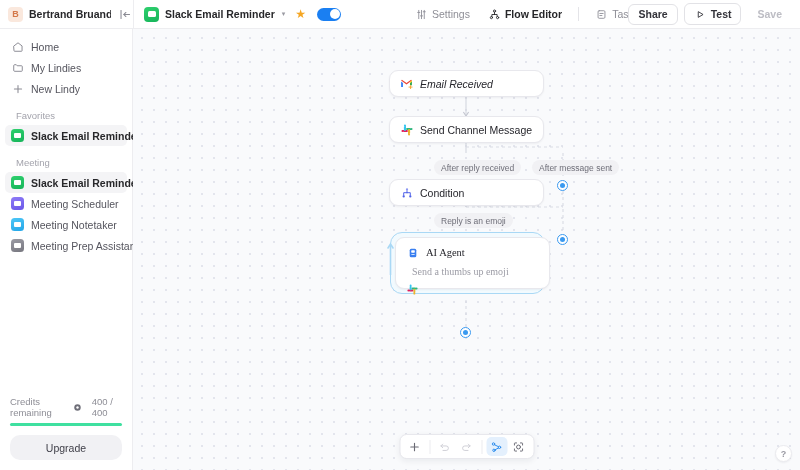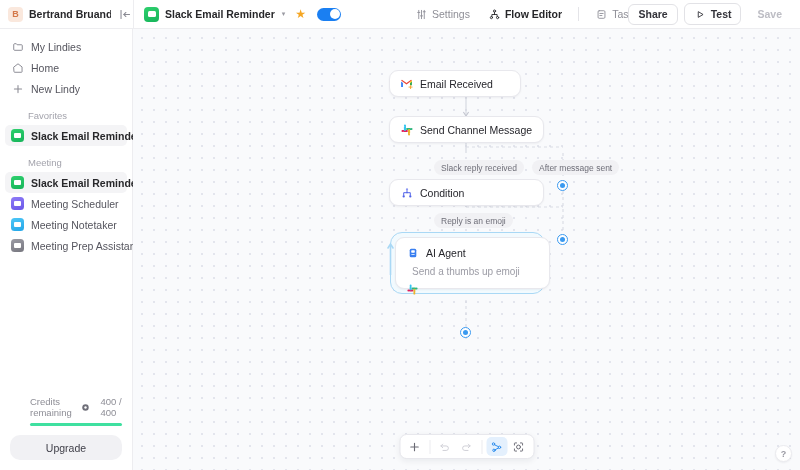--- a/index.html
+++ b/index.html
@@ -174,36 +174,35 @@
   .sb-item.sel { background: #f4f4f6; color: #27272a; font-weight: 600; }
   .sb-ico {
     width: 13px; height: 13px;
     display: flex; align-items: center; justify-content: center;
     flex: none;
     color: #8b8b94;
   }
   .sb-section {
     font-size: 9.5px;
     color: #a3a3ac;
-    padding: 0 28px;
+    padding: 0 16px;
     margin-top: 11px;
     margin-bottom: 4px;
     white-space: nowrap;
   }
   .app-sq {
     width: 13px; height: 13px;
     border-radius: 3.5px;
     display: flex; align-items: center; justify-content: center;
     flex: none;
   }
   .app-sq .in { width: 7px; height: 5px; border-radius: 1px; background: #fff; }
   .sb-spacer { flex: 1; }
   .credits {
     padding: 0 10px 9px 10px;
-    margin-left: 20px;
   }
   .credits-row {
     display: flex; align-items: center; justify-content: space-between;
     font-size: 9.5px; color: #8e8e96;
     margin-bottom: 5px;
   }
   .credits-val { display: flex; align-items: center; gap: 10px; }
   .bar {
     height: 3px; border-radius: 2px;
     background: #3fe0a0;
@@ -398,33 +397,33 @@
     </div>
   </div>
 
   <div class="body">
 
     <div class="sidebar">
 
       <div class="sb-item">
         <span class="sb-ico">
           <svg width="12" height="12" viewBox="0 0 16 16" fill="none" stroke="currentColor" stroke-width="1.3" stroke-linecap="round" stroke-linejoin="round">
-            <path d="M2.3 4.6a1 1 0 0 1 1-1h2.4l1.2 1.4h5.8a1 1 0 0 1 1 1v5.4a1 1 0 0 1-1 1H3.3a1 1 0 0 1-1-1z"></path>
+            <path d="M2.6 6.6 8 2.4l5.4 4.2V13a.7.7 0 0 1-.7.7H3.3a.7.7 0 0 1-.7-.7z"></path>
           </svg>
         </span>
-        <span>My Lindies</span>
+        <span>Home</span>
       </div>
 
       <div class="sb-item">
         <span class="sb-ico">
           <svg width="12" height="12" viewBox="0 0 16 16" fill="none" stroke="currentColor" stroke-width="1.3" stroke-linecap="round" stroke-linejoin="round">
-            <path d="M2.6 6.6 8 2.4l5.4 4.2V13a.7.7 0 0 1-.7.7H3.3a.7.7 0 0 1-.7-.7z"></path>
+            <path d="M2.3 4.6a1 1 0 0 1 1-1h2.4l1.2 1.4h5.8a1 1 0 0 1 1 1v5.4a1 1 0 0 1-1 1H3.3a1 1 0 0 1-1-1z"></path>
           </svg>
         </span>
-        <span>Home</span>
+        <span>My Lindies</span>
       </div>
 
       <div class="sb-item">
         <span class="sb-ico">
           <svg width="12" height="12" viewBox="0 0 16 16" fill="none" stroke="currentColor" stroke-width="1.4" stroke-linecap="round">
             <path d="M8 3.2v9.6M3.2 8h9.6"></path>
           </svg>
         </span>
         <span>New Lindy</span>
       </div>
@@ -516,21 +515,21 @@
       </svg>
 
       <div class="selwrap" style="left:257px;top:203px;width:155px;height:62px;"></div>
       <svg width="175" height="80" style="position:absolute;left:248px;top:196px;">
         <path d="M9.5 20 L9.5 50" stroke="#a9d8f5" stroke-width="1.6" fill="none"></path>
         <path d="M7 23 9.5 19 12 23" stroke="#a9d8f5" stroke-width="1.6" fill="none" stroke-linecap="round"></path>
         <path d="M164.5 20 L164.5 46" stroke="#a9d8f5" stroke-width="1.6" fill="none"></path>
         <path d="M162 43 164.5 47 167 43" stroke="#a9d8f5" stroke-width="1.6" fill="none" stroke-linecap="round"></path>
       </svg>
 
-      <div class="node" style="left:256px;top:41px;width:132px;height:27px;justify-content:center;">
+      <div class="node" style="left:256px;top:41px;width:155px;height:27px;justify-content:center;font-style:italic;">
         <div class="node-head">
           <span class="nico">
             <svg width="13" height="13" viewBox="0 0 16 16">
               <path d="M1.3 4.1v8.2h2.4V7.3L8 10.4l4.3-3.1v5h2.4V4.1l-2.2-.6L8 7 3.5 3.5z" fill="#fff"></path>
               <path d="M1.3 12.3h2.4V7.3L1.3 5.4z" fill="#4285f4"></path>
               <path d="M12.3 12.3h2.4V5.4l-2.4 1.9z" fill="#34a853"></path>
               <path d="M1.3 4.3 8 9.2l6.7-4.9-1.1-1L8 7.3 2.4 3.3z" fill="#ea4335"></path>
               <path d="M14.7 4.3v1.1L12.3 7.3V5.6z" fill="#fbbc04"></path>
               <circle cx="13" cy="12.4" r="2.6" fill="#fff"></circle>
               <path d="M13 10.5v3.8M11.1 12.4h3.8" stroke="#f4a024" stroke-width="1.1" stroke-linecap="round"></path>
@@ -561,21 +560,21 @@
               <circle cx="8" cy="3.3" r="1.5" fill="#8b96f2" stroke="none"></circle>
               <circle cx="3.6" cy="12.6" r="1.5" fill="#4e61e8" stroke="none"></circle>
               <circle cx="12.4" cy="12.6" r="1.5" fill="#4e61e8" stroke="none"></circle>
               <path d="M8 5v2.6M8 7.6H3.6v3.5M8 7.6h4.4v3.5"></path>
             </svg>
           </span>
           <span class="node-title">Condition</span>
         </div>
       </div>
 
-      <div class="node" style="left:262px;top:208px;width:155px;height:52px;">
+      <div class="node" style="left:262px;top:208px;width:155px;height:52px;font-family:Liberation Serif, serif;">
         <div class="node-head">
           <span class="nico">
             <svg width="12" height="12" viewBox="0 0 16 16">
               <rect x="3.6" y="2.2" width="8.8" height="11.6" rx="2" fill="#3a7ff0"></rect>
               <rect x="5.6" y="4.4" width="4.8" height="3.4" rx="1" fill="#ffffff"></rect>
               <rect x="5.6" y="9.4" width="4.8" height="1.3" rx=".6" fill="#cfe1fb"></rect>
             </svg>
           </span>
           <span class="node-title">AI Agent</span>
         </div>
@@ -583,21 +582,21 @@
         <div class="node-tool">
           <svg width="11" height="11" viewBox="0 0 24 24">
             <path d="M5.1 15.1a2.1 2.1 0 1 1-2.1-2.1h2.1zM6.2 13h5.6a2.1 2.1 0 1 1 0 4.2H6.2a2.1 2.1 0 0 1 0-4.2" fill="#e01e5a" transform="translate(0,-1)"></path>
             <path d="M8.9 5.1A2.1 2.1 0 1 1 11 3v2.1zM11 6.2v5.6a2.1 2.1 0 1 1-4.2 0V6.2a2.1 2.1 0 0 1 4.2 0" fill="#36c5f0" transform="translate(-1,0)"></path>
             <path d="M18.9 8.9A2.1 2.1 0 1 1 21 11h-2.1zM17.8 11h-5.6a2.1 2.1 0 1 1 0-4.2h5.6a2.1 2.1 0 0 1 0 4.2" fill="#2eb67d" transform="translate(0,1)"></path>
             <path d="M15.1 18.9A2.1 2.1 0 1 1 13 21v-2.1zM13 17.8v-5.6a2.1 2.1 0 1 1 4.2 0v5.6a2.1 2.1 0 0 1-4.2 0" fill="#ecb22e" transform="translate(1,0)"></path>
           </svg>
         </div>
       </div>
 
-      <div class="edge-label" style="left:301px;top:131px;">Slack reply received</div>
+      <div class="edge-label" style="left:301px;top:131px;">After reply received</div>
       <div class="edge-label" style="left:399px;top:131px;">After message sent</div>
       <div class="edge-label" style="left:301px;top:184px;">Reply is an emoji</div>
 
       <div class="addbtn" style="left:424px;top:151px;"></div>
       <div class="addbtn" style="left:424px;top:205px;"></div>
       <div class="addbtn" style="left:327px;top:298px;"></div>
 
       <div class="bottom-toolbar">
         <div class="tbtn">
           <svg width="12" height="12" viewBox="0 0 16 16" fill="none" stroke="currentColor" stroke-width="1.5" stroke-linecap="round">

